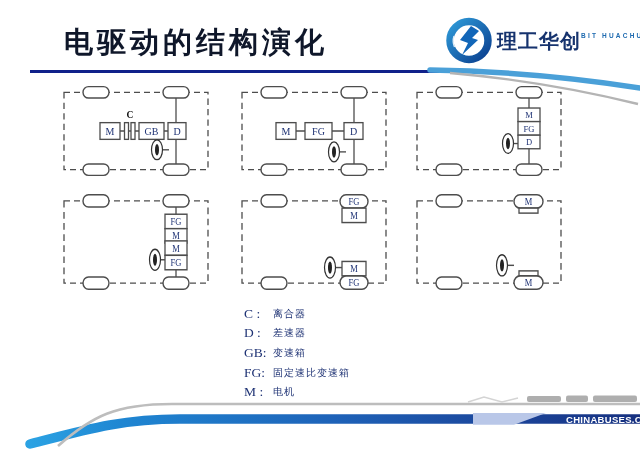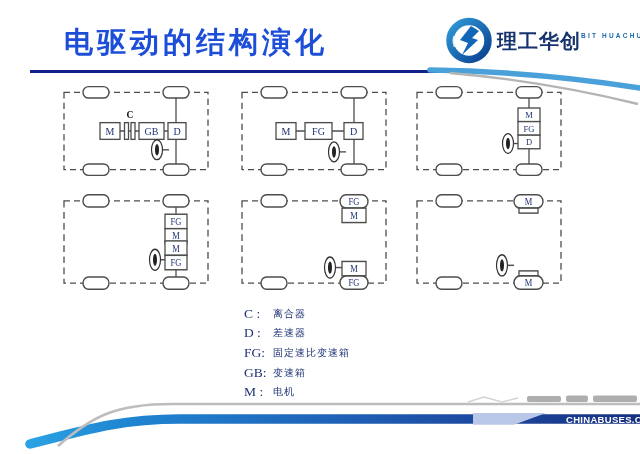--- a/index.html
+++ b/index.html
@@ -3,21 +3,21 @@
 <meta charset="utf-8">
 <style>
   html,body{margin:0;padding:0}
   body{
     width:640px;height:454px;position:relative;background:#fff;overflow:hidden;
     font-family:"Liberation Sans",sans-serif;
   }
   
   #title{
     position:absolute;left:64px;top:23px;font-size:29px;font-weight:800;
-    letter-spacing:4px;color:#1d4ed8;white-space:nowrap;
+    letter-spacing:4px;color:#0f172a;white-space:nowrap;
   }
   #logo{position:absolute;left:446px;top:17px;display:flex;align-items:center;gap:5px}
   #logo-text{display:flex;flex-direction:row}
   #logo-name{font-size:20px;font-weight:900;color:#16336e;letter-spacing:1px;line-height:1.1;white-space:nowrap}
   #logo-sub{font-size:6.5px;font-weight:bold;color:#1e6ab0;letter-spacing:2.2px;margin-top:2px;white-space:nowrap}
   
   .panel{position:absolute}
   .outline{fill:none;stroke:#4d4d4d;stroke-width:1.3;stroke-dasharray:6 4}
   .wheel{fill:#fff;stroke:#4d4d4d;stroke-width:1.4}
   .box{fill:#fff;stroke:#4d4d4d;stroke-width:1.3}
@@ -190,26 +190,26 @@
 <div id="legend">
   <div class="leg-row">
     <span class="leg-abbr">C :</span>
     <span class="leg-meaning">离合器</span>
   </div>
   <div class="leg-row">
     <span class="leg-abbr">D :</span>
     <span class="leg-meaning">差速器</span>
   </div>
   <div class="leg-row">
+    <span class="leg-abbr">GB:</span>
+    <span class="leg-meaning">变速箱</span>
+  </div>
+  <div class="leg-row">
     <span class="leg-abbr">FG:</span>
     <span class="leg-meaning">固定速比变速箱</span>
-  </div>
-  <div class="leg-row">
-    <span class="leg-abbr">GB:</span>
-    <span class="leg-meaning">变速箱</span>
   </div>
   <div class="leg-row">
     <span class="leg-abbr">M :</span>
     <span class="leg-meaning">电机</span>
   </div>
 </div>
 
 <svg id="decor" width="640" height="454" viewBox="0 0 640 454">
   <defs>
     <linearGradient id="fg1" gradientUnits="userSpaceOnUse" x1="30" y1="0" x2="640" y2="0">

